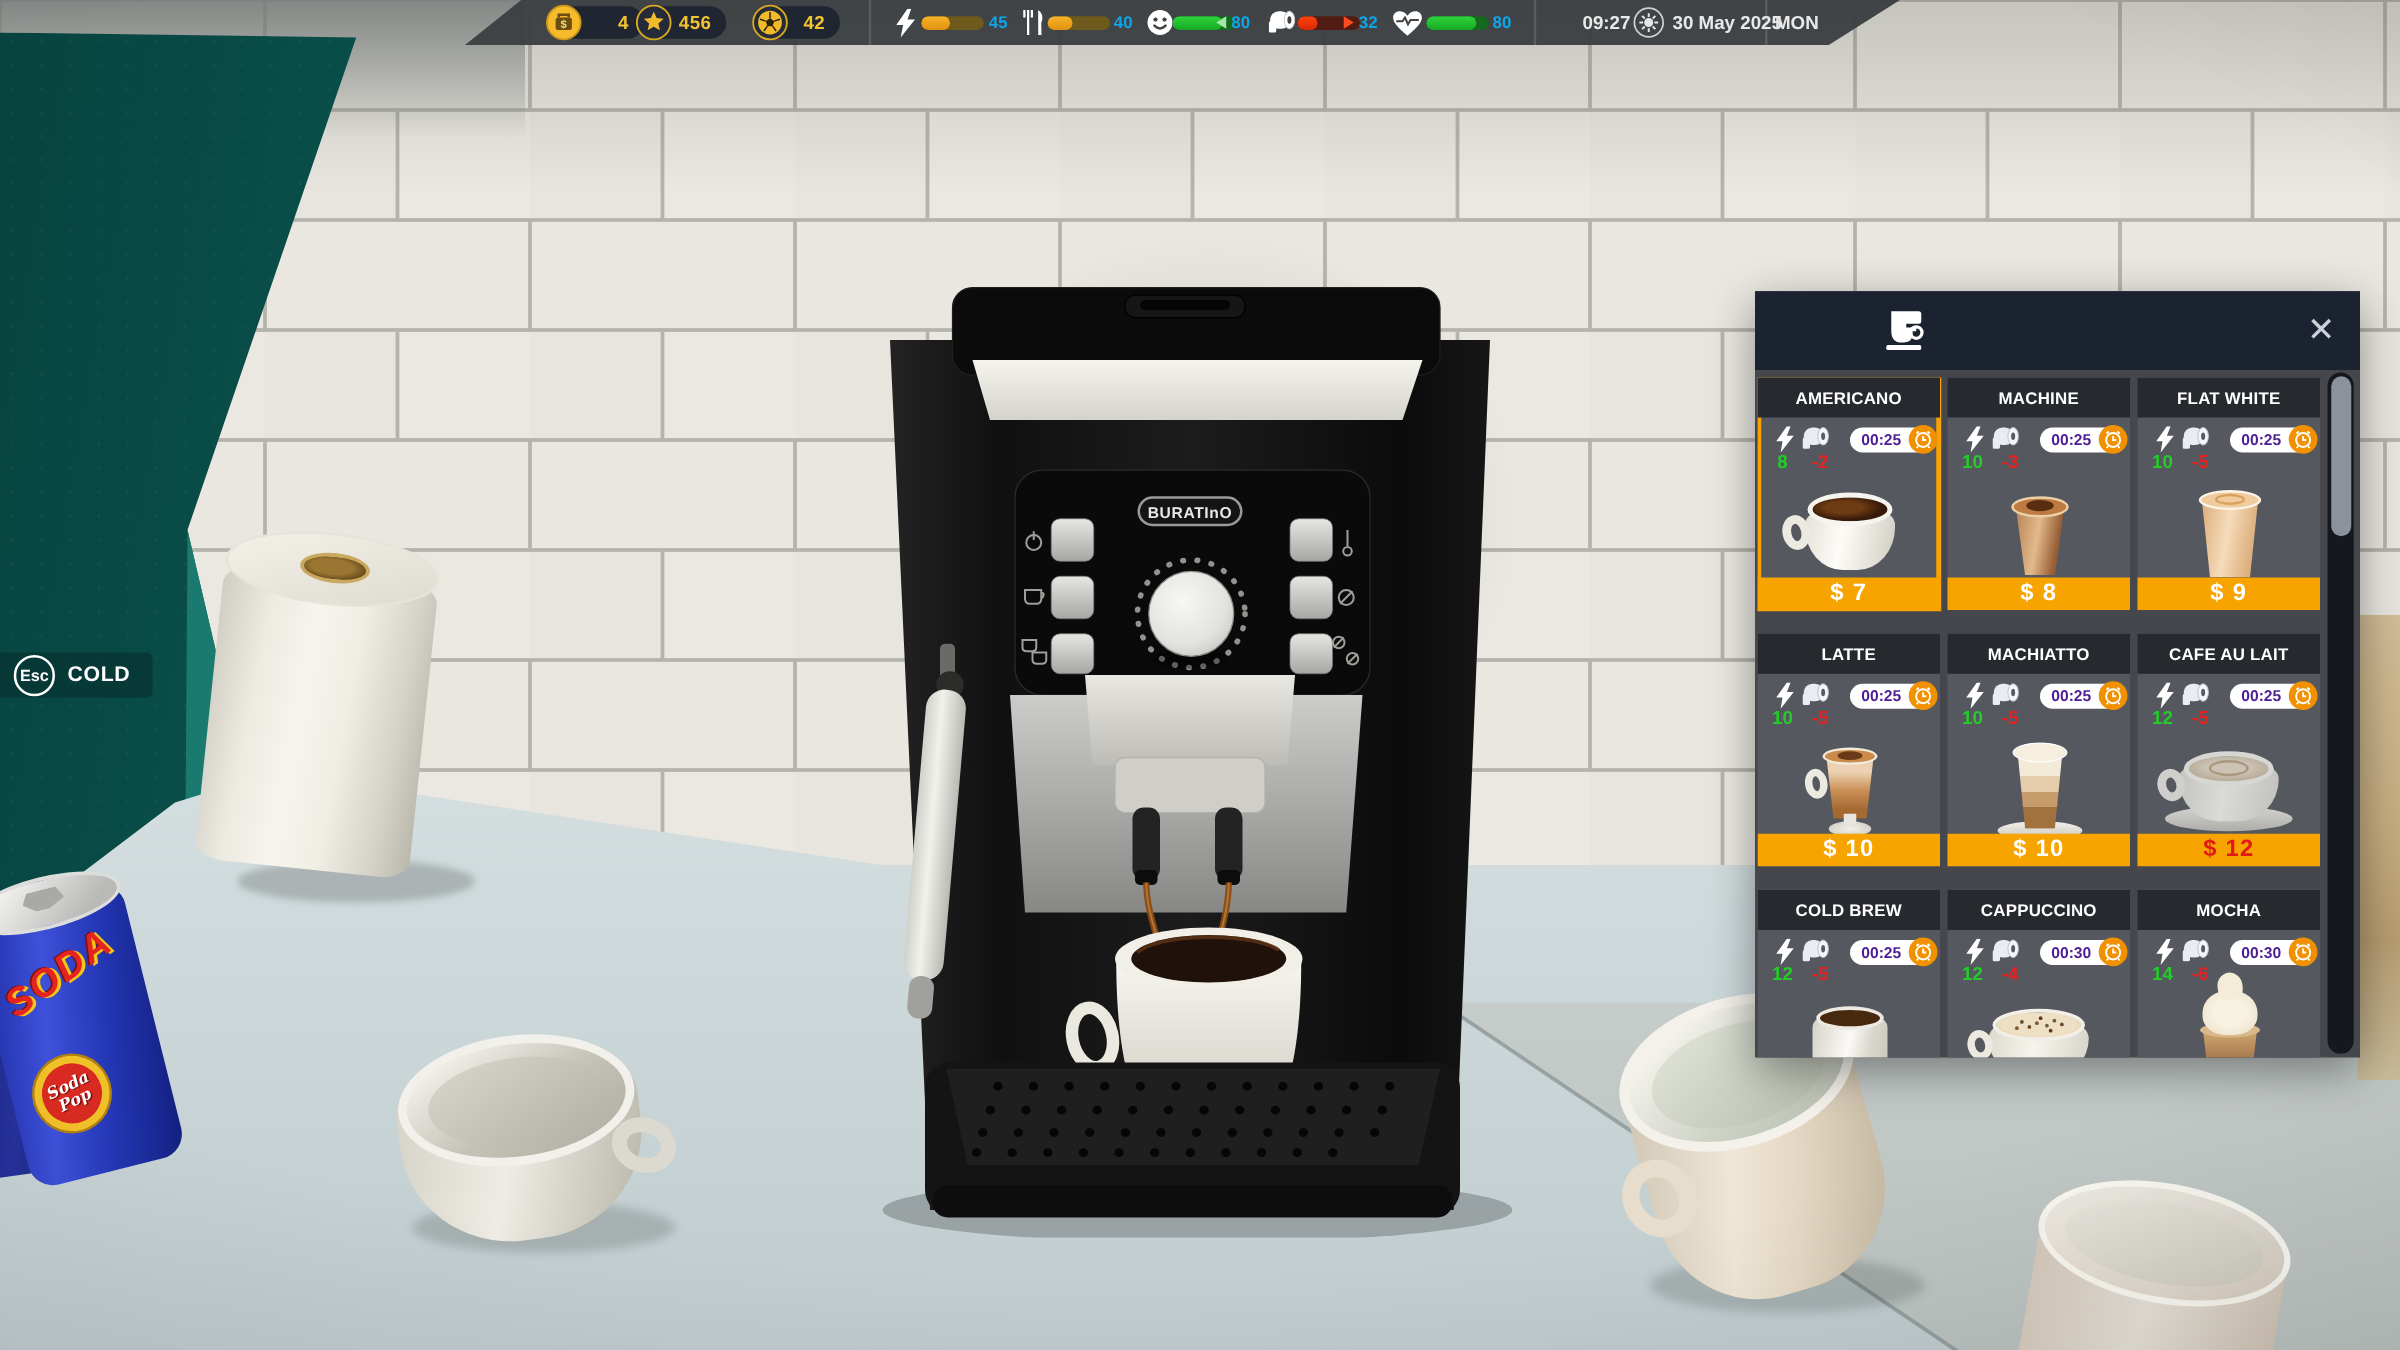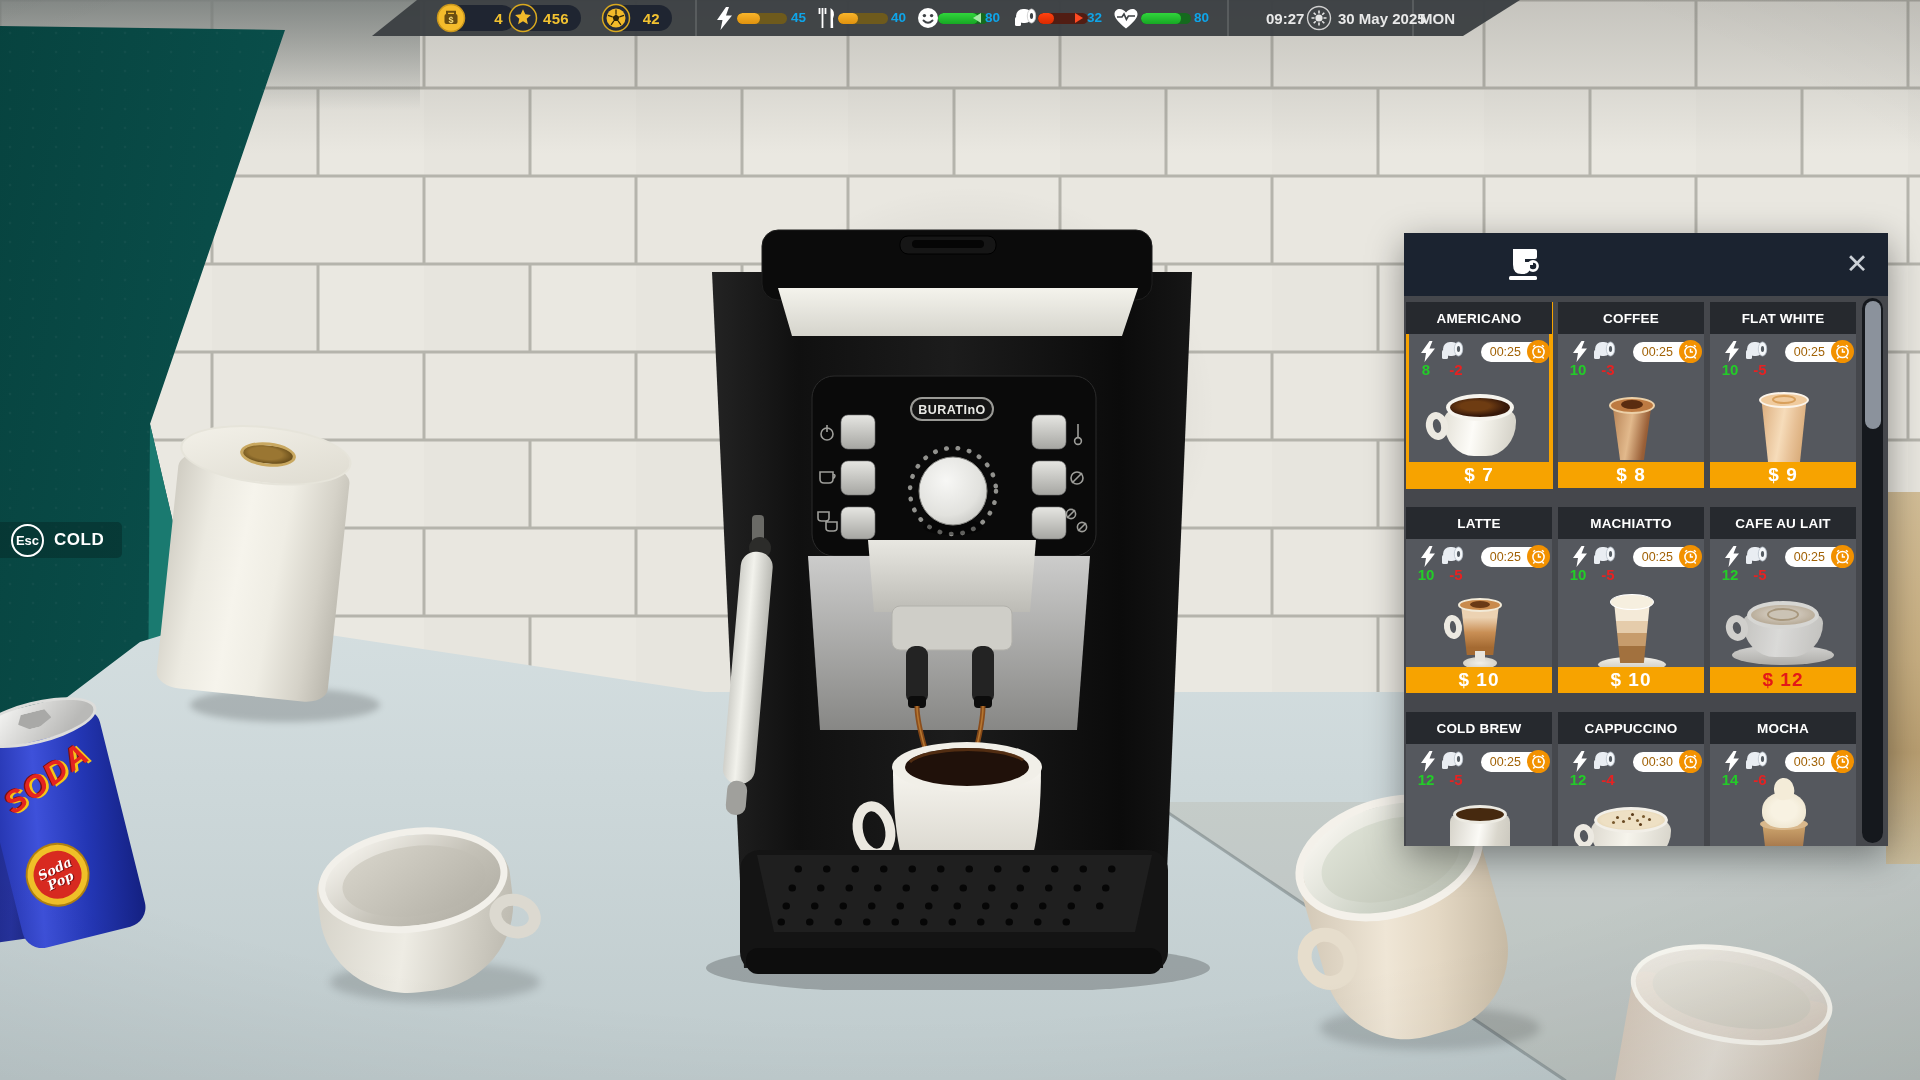--- a/index.html
+++ b/index.html
@@ -136,21 +136,21 @@
   .card{position:relative;width:146px;height:186px;background:#55585e;cursor:pointer;flex:none}
   .card.selected{box-shadow:0 0 0 3px #f7a300 inset, 0 0 0 1px #f7a300}
   .c-title{position:absolute;left:0;top:0;width:100%;height:32px;background:#26292e;color:#fff;
     font-size:13.5px;font-weight:bold;letter-spacing:.2px;display:flex;align-items:center;justify-content:center;white-space:nowrap}
   .c-body{position:absolute;left:0;top:32px;width:100%;height:128px}
   .ic-bolt{position:absolute;left:14px;top:7px;width:16px;height:21px}
   .ic-tp{position:absolute;left:36px;top:7px;width:24px;height:20px}
   .v-energy{position:absolute;left:4px;top:27px;width:32px;text-align:center;font-size:15px;font-weight:bold;color:#23cc28}
   .v-toilet{position:absolute;left:32px;top:27px;width:36px;text-align:center;font-size:15px;font-weight:bold;color:#e62222}
   .timer{position:absolute;right:5px;top:8px;height:20px;background:#fff;border-radius:10px;
-    padding:0 26px 0 9px;display:flex;align-items:center;font-size:12.5px;font-weight:normal;color:#a16207}
+    padding:0 26px 0 9px;display:flex;align-items:center;font-size:12.5px;font-weight:bold;color:#4c1d95}
   .clockbadge{position:absolute;right:-3px;top:-2px;width:23px;height:23px;border-radius:50%;background:#f29100;
     display:flex;align-items:center;justify-content:center}
   .c-price{position:absolute;left:0;bottom:0;width:100%;height:26px;background:#f7a300;color:#fff;
     font-size:19px;font-weight:bold;letter-spacing:1px;display:flex;align-items:center;justify-content:center}
   .card.unaffordable .c-price{color:#e31818}
   .card.unaffordable .cupart{filter:saturate(.55) opacity(.82)}
 
   
   .cupart{position:absolute;left:0;top:32px;width:146px;height:128px;pointer-events:none}
   .cupart div{position:absolute;display:none}
@@ -534,21 +534,21 @@
       </div>
       <div class="cupart">
         <div class="bodyc"></div>
               <div class="topc"></div>
         <div class="handlec"></div>
       </div>
     </div>
     <div class="c-price">$ 7</div>
   </div>
         <div class="card cup-cortado">
-    <div class="c-title">COFFEE</div>
+    <div class="c-title">MACHINE</div>
     <div class="c-body">
       <span class="ic-bolt">
         <svg width="16" height="21">
                 <path d="M9.5 0 L1 12 h5 L4.5 21 L15 7.5 h-5.5 L12.5 0 Z" fill="#fff"></path>
               </svg>
       </span>
       <span class="ic-tp">
         <svg width="24" height="20">
                 <rect x="0" y="9" width="6" height="9" rx="1.5" fill="#e9edf2"></rect>
         <rect x="1" y="1" width="16" height="14" rx="7" fill="#e9edf2"></rect>

